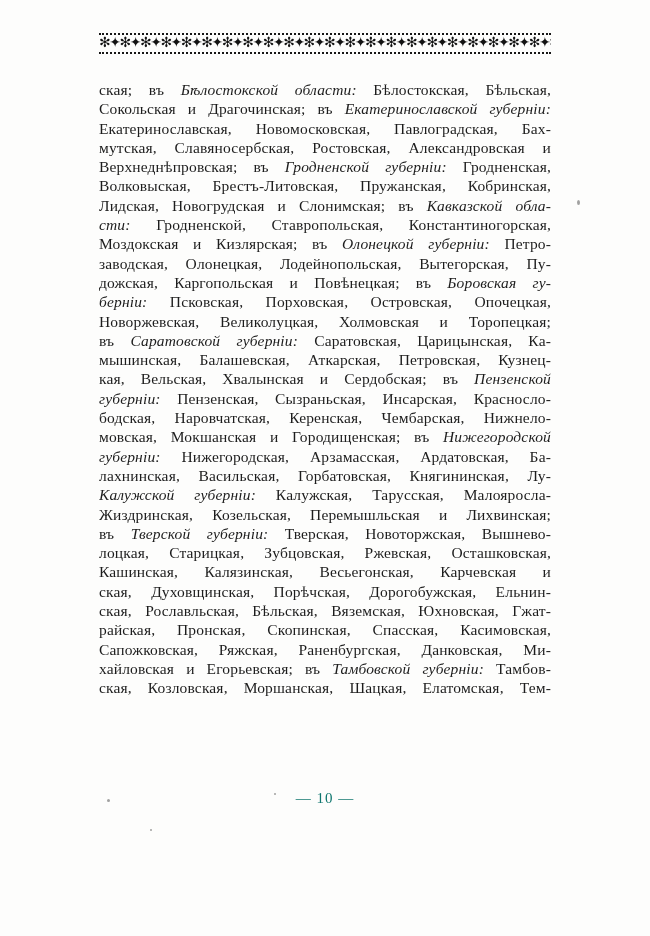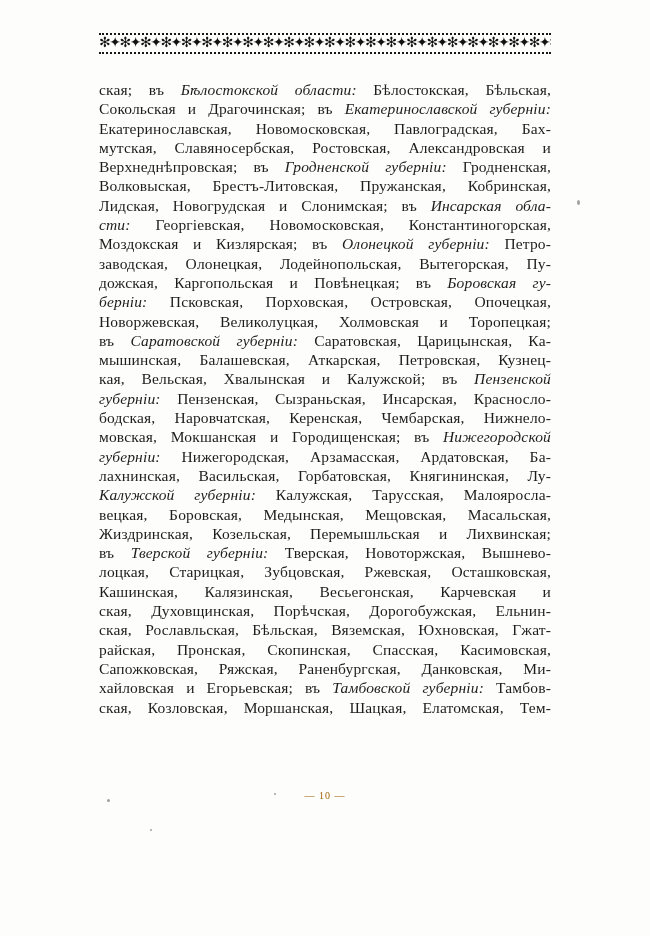--- a/index.html
+++ b/index.html
@@ -34,22 +34,22 @@
     text-align-last:justify;
     overflow:hidden;
     letter-spacing:0.15px;
     font-family:Liberation Serif, serif;
   }
   .rm{font-style:normal;}
   .it{font-style:italic;}
   .footer{
     position:absolute;left:99px;top:790px;width:452px;
     text-align:center;
-    font-size:10px;
-    color:#a16207;
+    font-size:15px;
+    color:#0f766e;
     letter-spacing:1px;
   }
   .speck{
     position:absolute;background:#555;border-radius:50%;
     opacity:.55;
   }
   .speck.s1{left:577px;top:200px;width:3px;height:5px;}
   .speck.s2{left:107px;top:799px;width:3px;height:3px;}
   .speck.s3{left:274px;top:793px;width:2px;height:2px;}
   .speck.s4{left:150px;top:829px;width:2px;height:2px;}
@@ -61,37 +61,36 @@
 
   <div class="ornament">✻✦✻✦✻✦✻✦✻✦✻✦✻✦✻✦✻✦✻✦✻✦✻✦✻✦✻✦✻✦✻✦✻✦✻✦✻✦✻✦✻✦✻✦✻✦✻✦✻✦✻✦✻✦✻✦✻✦✻</div>
 
   <div class="text-block">
       <div class="line"><span class="rm">ская; въ </span><span class="it">Бѣлостокской области:</span><span class="rm"> Бѣлостокская, Бѣльская,</span></div>
       <div class="line"><span class="rm">Сокольская и Драгочинская; въ </span><span class="it">Екатеринославской губерніи:</span></div>
       <div class="line"><span class="rm">Екатеринославская, Новомосковская, Павлоградская, Бах-</span></div>
       <div class="line"><span class="rm">мутская, Славяносербская, Ростовская, Александровская и</span></div>
       <div class="line"><span class="rm">Верхнеднѣпровская; въ </span><span class="it">Гродненской губерніи:</span><span class="rm"> Гродненская,</span></div>
       <div class="line"><span class="rm">Волковыская, Брестъ-Литовская, Пружанская, Кобринская,</span></div>
-      <div class="line"><span class="rm">Лидская, Новогрудская и Слонимская; въ </span><span class="it">Инсарская обла-</span></div>
-      <div class="line"><span class="it">сти:</span><span class="rm"> Георгіевская, Новомосковская, Константиногорская,</span></div>
+      <div class="line"><span class="rm">Лидская, Новогрудская и Слонимская; въ </span><span class="it">Кавказской обла-</span></div>
+      <div class="line"><span class="it">сти:</span><span class="rm"> Гродненской, Ставропольская, Константиногорская,</span></div>
       <div class="line"><span class="rm">Моздокская и Кизлярская; въ </span><span class="it">Олонецкой губерніи:</span><span class="rm"> Петро-</span></div>
       <div class="line"><span class="rm">заводская, Олонецкая, Лодейнопольская, Вытегорская, Пу-</span></div>
       <div class="line"><span class="rm">дожская, Каргопольская и Повѣнецкая; въ </span><span class="it">Боровская гу-</span></div>
       <div class="line"><span class="it">берніи:</span><span class="rm"> Псковская, Порховская, Островская, Опочецкая,</span></div>
       <div class="line"><span class="rm">Новоржевская, Великолуцкая, Холмовская и Торопецкая;</span></div>
       <div class="line"><span class="rm">въ </span><span class="it">Саратовской губерніи:</span><span class="rm"> Саратовская, Царицынская, Ка-</span></div>
       <div class="line"><span class="rm">мышинская, Балашевская, Аткарская, Петровская, Кузнец-</span></div>
-      <div class="line"><span class="rm">кая, Вельская, Хвалынская и Калужской; въ </span><span class="it">Пензенской</span></div>
+      <div class="line"><span class="rm">кая, Вельская, Хвалынская и Сердобская; въ </span><span class="it">Пензенской</span></div>
       <div class="line"><span class="it">губерніи:</span><span class="rm"> Пензенская, Сызраньская, Инсарская, Красносло-</span></div>
       <div class="line"><span class="rm">бодская, Наровчатская, Керенская, Чембарская, Нижнело-</span></div>
       <div class="line"><span class="rm">мовская, Мокшанская и Городищенская; въ </span><span class="it">Нижегородской</span></div>
       <div class="line"><span class="it">губерніи:</span><span class="rm"> Нижегородская, Арзамасская, Ардатовская, Ба-</span></div>
       <div class="line"><span class="rm">лахнинская, Васильская, Горбатовская, Княгининская, Лу-</span></div>
       <div class="line"><span class="it">Калужской губерніи:</span><span class="rm"> Калужская, Тарусская, Малояросла-</span></div>
-      <div class="line"><span class="rm">вецкая, Боровская, Медынская, Мещовская, Масальская,</span></div>
       <div class="line"><span class="rm">Жиздринская, Козельская, Перемышльская и Лихвинская;</span></div>
       <div class="line"><span class="rm">въ </span><span class="it">Тверской губерніи:</span><span class="rm"> Тверская, Новоторжская, Вышнево-</span></div>
       <div class="line"><span class="rm">лоцкая, Старицкая, Зубцовская, Ржевская, Осташковская,</span></div>
       <div class="line"><span class="rm">Кашинская, Калязинская, Весьегонская, Карчевская и</span></div>
       <div class="line"><span class="rm">ская, Духовщинская, Порѣчская, Дорогобужская, Ельнин-</span></div>
       <div class="line"><span class="rm">ская, Рославльская, Бѣльская, Вяземская, Юхновская, Гжат-</span></div>
       <div class="line"><span class="rm">райская, Пронская, Скопинская, Спасская, Касимовская,</span></div>
       <div class="line"><span class="rm">Сапожковская, Ряжская, Раненбургская, Данковская, Ми-</span></div>
       <div class="line"><span class="rm">хайловская и Егорьевская; въ </span><span class="it">Тамбовской губерніи:</span><span class="rm"> Тамбов-</span></div>
       <div class="line"><span class="rm">ская, Козловская, Моршанская, Шацкая, Елатомская, Тем-</span></div>

